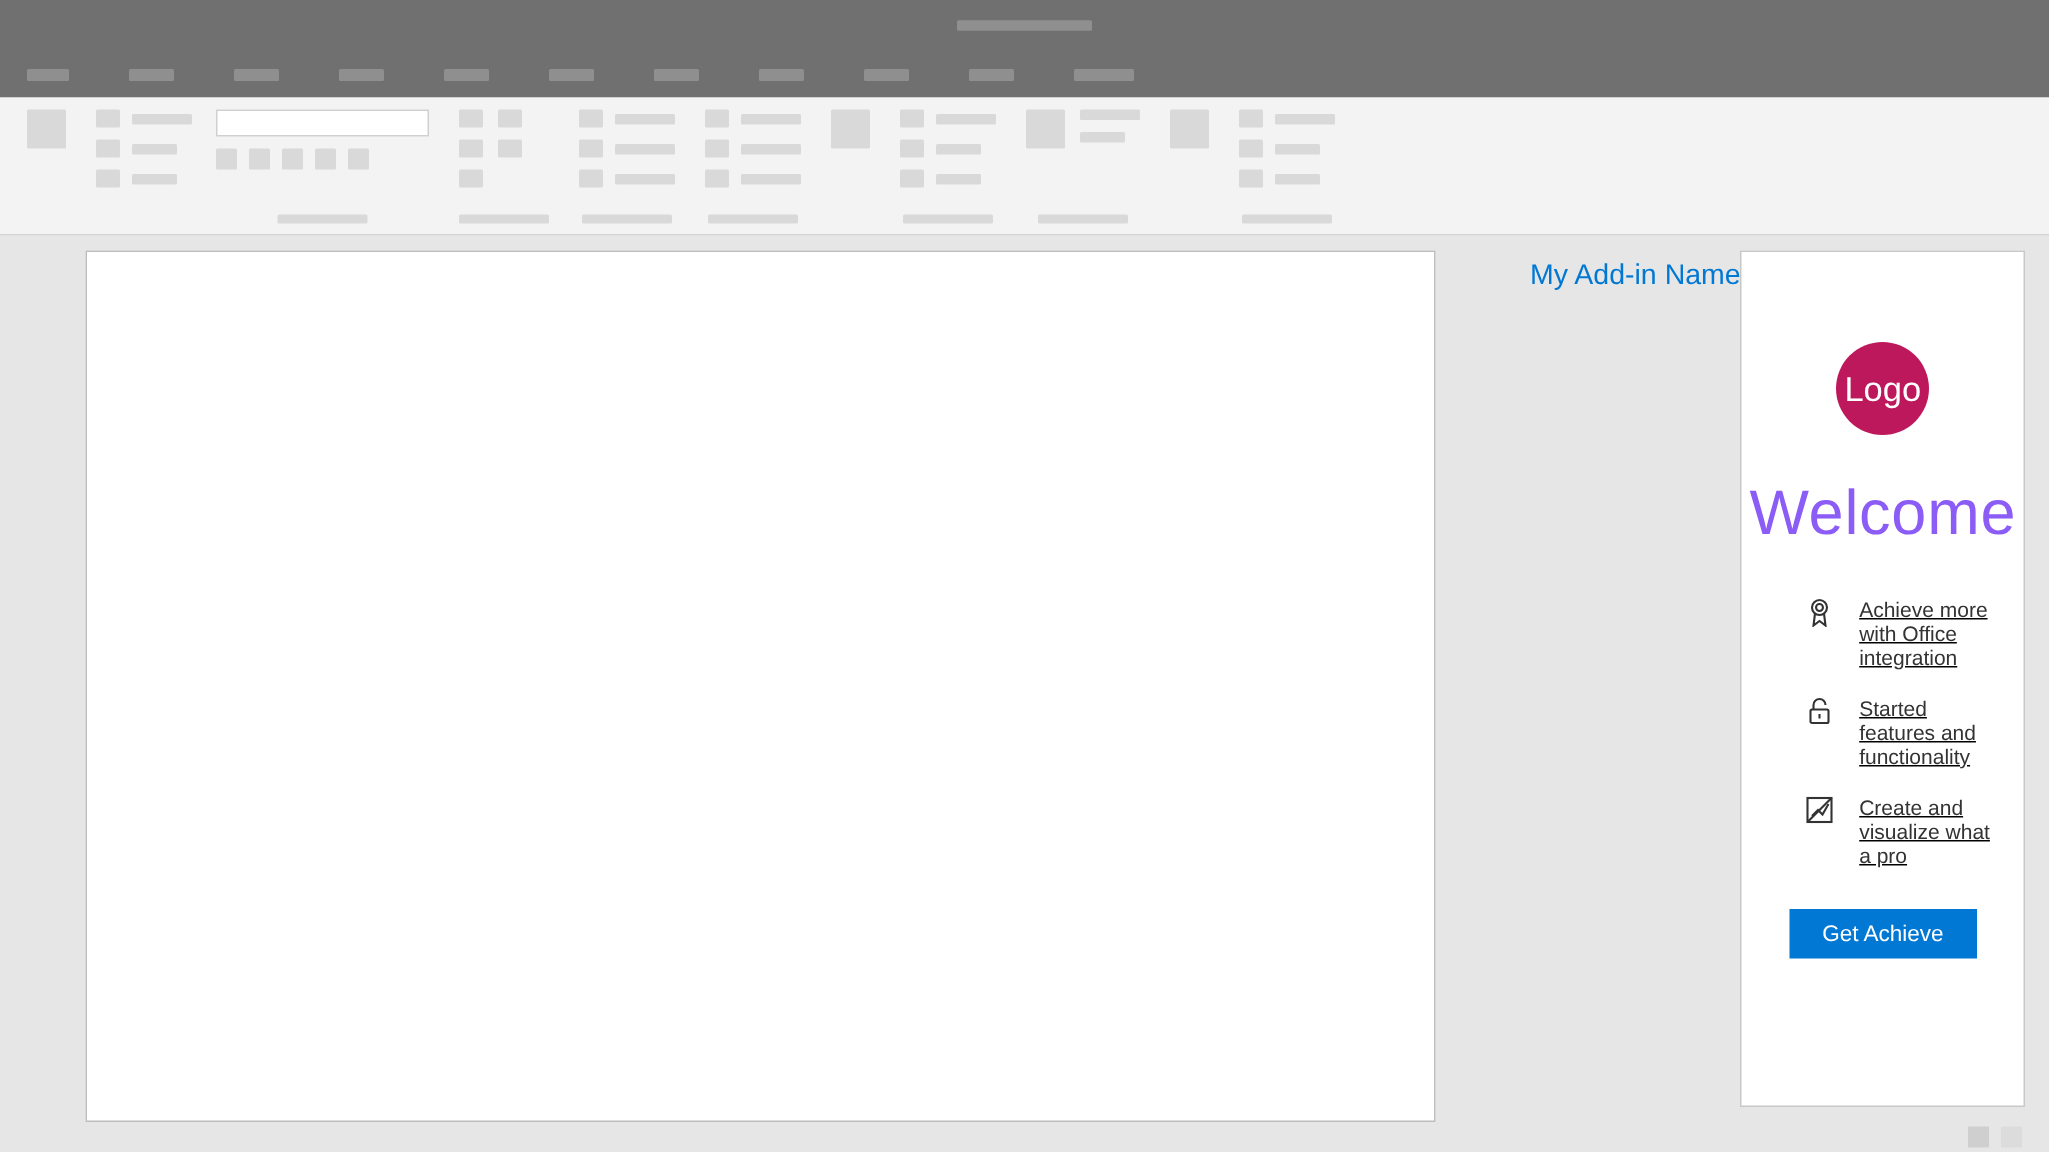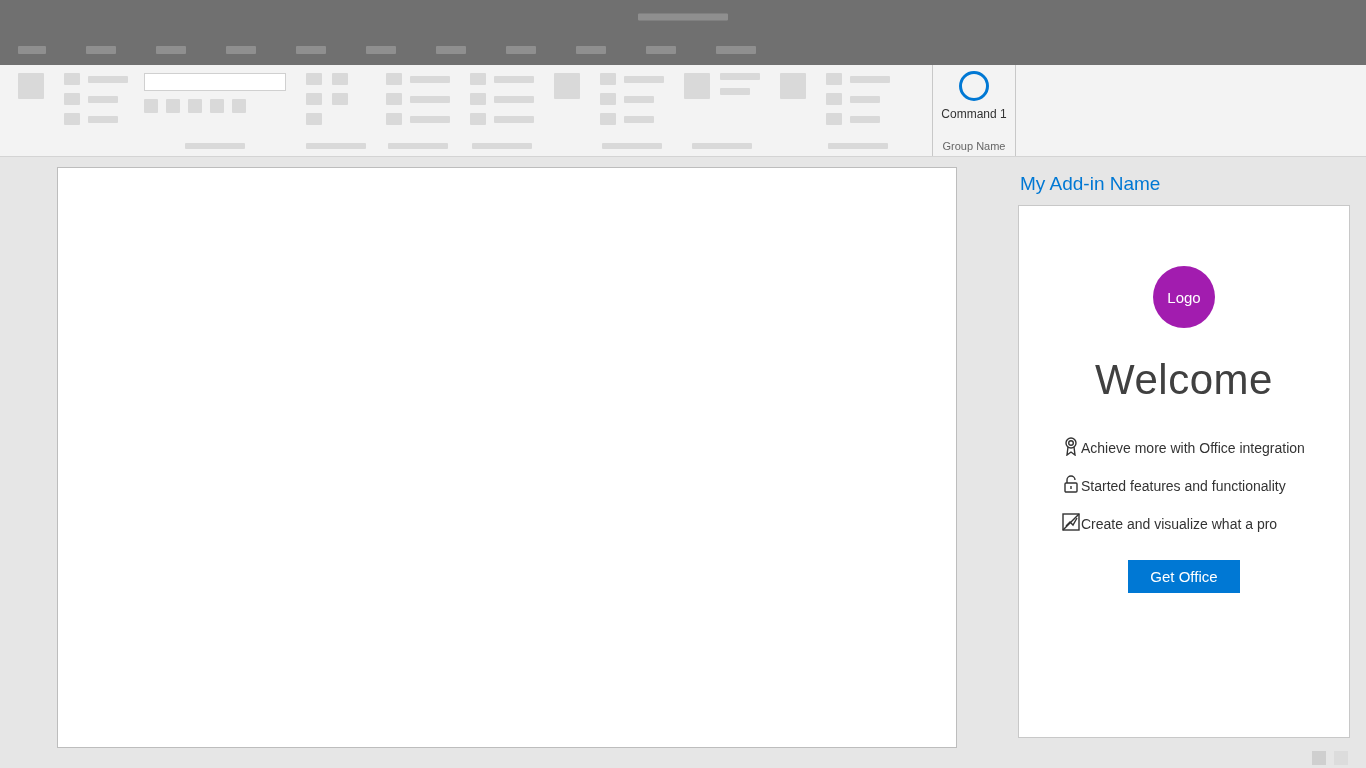--- a/index.html
+++ b/index.html
@@ -124,53 +124,52 @@
     height: 100%;
     background: #fff;
     border: 1px solid #bdbdbd;
   }
 
   
   .taskpane {
     width: 348px;
     padding: 10px 16px 10px 0;
     display: flex;
-    flex-direction: column;
   }
   .taskpane-title {
     font-size: 19px;
     font-weight: 400;
     color: #0078d4;
     padding: 6px 0 10px 2px;
   }
   .taskpane-body {
     flex: 1;
     background: #fff;
     border: 1px solid #c8c8c8;
     display: flex;
     flex-direction: column;
     align-items: center;
     padding: 60px 20px 20px 20px;
     overflow: hidden;
   }
   .logo-circle {
     width: 62px; height: 62px;
-    background: #a21caf;
+    background: #be185d;
     border-radius: 50%;
     display: flex;
     align-items: center;
     justify-content: center;
     color: #fff;
-    font-size: 15px;
+    font-size: 23px;
     font-weight: 300;
   }
   .welcome-heading {
     font-size: 42px;
     font-weight: 300;
-    color: #404040;
+    color: #8b5cf6;
     margin-top: 28px;
     letter-spacing: 0.5px;
   }
   .welcome-sub {
     font-size: 17px;
     font-weight: 300;
     color: #333;
     text-align: center;
     margin-top: 36px;
     line-height: 1.45;
@@ -179,21 +178,23 @@
   .features {
     margin-top: 32px;
     width: 100%;
     padding-left: 22px;
     display: flex;
     flex-direction: column;
     gap: 18px;
   }
   .feature {
     display: flex;
-    align-items: flex-end;
+    align-items: flex-start;
+    gap: 16px;
+    text-decoration: underline;
   }
   .feature-icon {
     width: 20px; height: 20px;
     display: flex;
     align-items: center;
     justify-content: center;
     color: #333;
     flex-shrink: 0;
   }
   .feature-text {
@@ -428,25 +429,20 @@
             </div>
         </div>
       </div>
       <div class="chunk-label">
           <div class="ph"></div>
         </div>
     </div>
 
   </div>
 
-  <div class="custom-group">
-    <div class="circle-icon"></div>
-    <div class="cmd-label">Command 1</div>
-    <div class="grp-label">Group Name</div>
-  </div>
 
   <div style="width:350px"></div>
 </div>
 
 <div class="content">
   <div class="doc-area">
     <div class="page"></div>
   </div>
 
   <div class="taskpane">
@@ -483,21 +479,21 @@
             <svg width="20" height="20" viewBox="0 0 20 20" fill="none" stroke="#333" stroke-width="1.4">
               <rect x="2" y="2" width="16" height="16"></rect>
               <line x1="2" y1="18" x2="18" y2="2"></line>
               <polyline points="5,14 9,10 12,13 16,6"></polyline>
             </svg>
           </span>
           <span class="feature-text">Create and visualize what a pro</span>
         </div>
       </div>
 
-      <button class="get-started">Get Office</button>
+      <button class="get-started">Get Achieve</button>
     </div>
   </div>
 </div>
 
 <div class="statusbar">
   <div class="status-sq"></div>
   <div class="status-sq light"></div>
 </div>
 
 </body></html>

